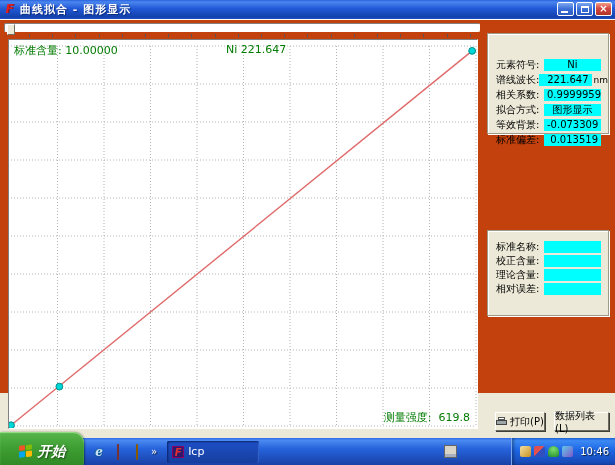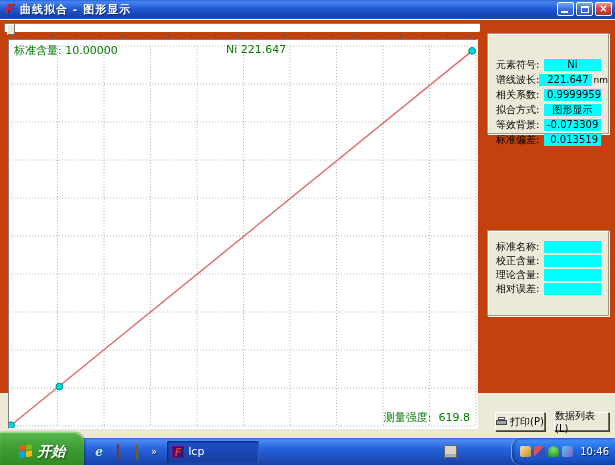--- a/index.html
+++ b/index.html
@@ -131,21 +131,21 @@
     color:#fff; font-size:11px;
   }
   .task-icon { width:12px; height:12px; background:#30186A; color:#E03030; font-weight:bold; font-style:italic; font-size:10px; line-height:12px; text-align:center; border:1px solid #806; }
 
   .lang-icon { position:absolute; right:158px; top:7px; width:13px; height:13px; background:#D8D4C8; border:1px solid #666; box-shadow:inset 0 -3px 0 #A8B0C0; }
 
   .tray {
     position:absolute; right:0; top:0; height:27px; padding:0 6px 0 8px;
     display:flex; align-items:center; gap:3px;
     background:linear-gradient(180deg,#2470F0 0%,#3C8AF4 10%,#1E66E4 45%,#1545B0 100%);
-    border-left:1px solid #7EA6F0; box-shadow:inset 2px 0 3px rgba(0,0,0,.3);border-radius:9px;
+    border-left:1px solid #7EA6F0; box-shadow:inset 2px 0 3px rgba(0,0,0,.3);
   }
   .tray-icon { width:11px; height:11px; border-radius:2px; }
   .ti-1 { background:linear-gradient(135deg,#F4E0A0,#C89020); }
   .ti-2 { background:linear-gradient(135deg,#E05050 50%,#3050C0 50%); }
   .ti-3 { background:radial-gradient(circle at 50% 30%,#7CE070,#1E8A2A); border-radius:50% 50% 20% 20%; }
   .ti-4 { background:linear-gradient(135deg,#60C8E8,#8058C8); }
   .tray-clock { color:#fff; font-size:10px; margin-left:4px; text-shadow:1px 1px 1px #123; }
 </style>
 </head>
 <body>

